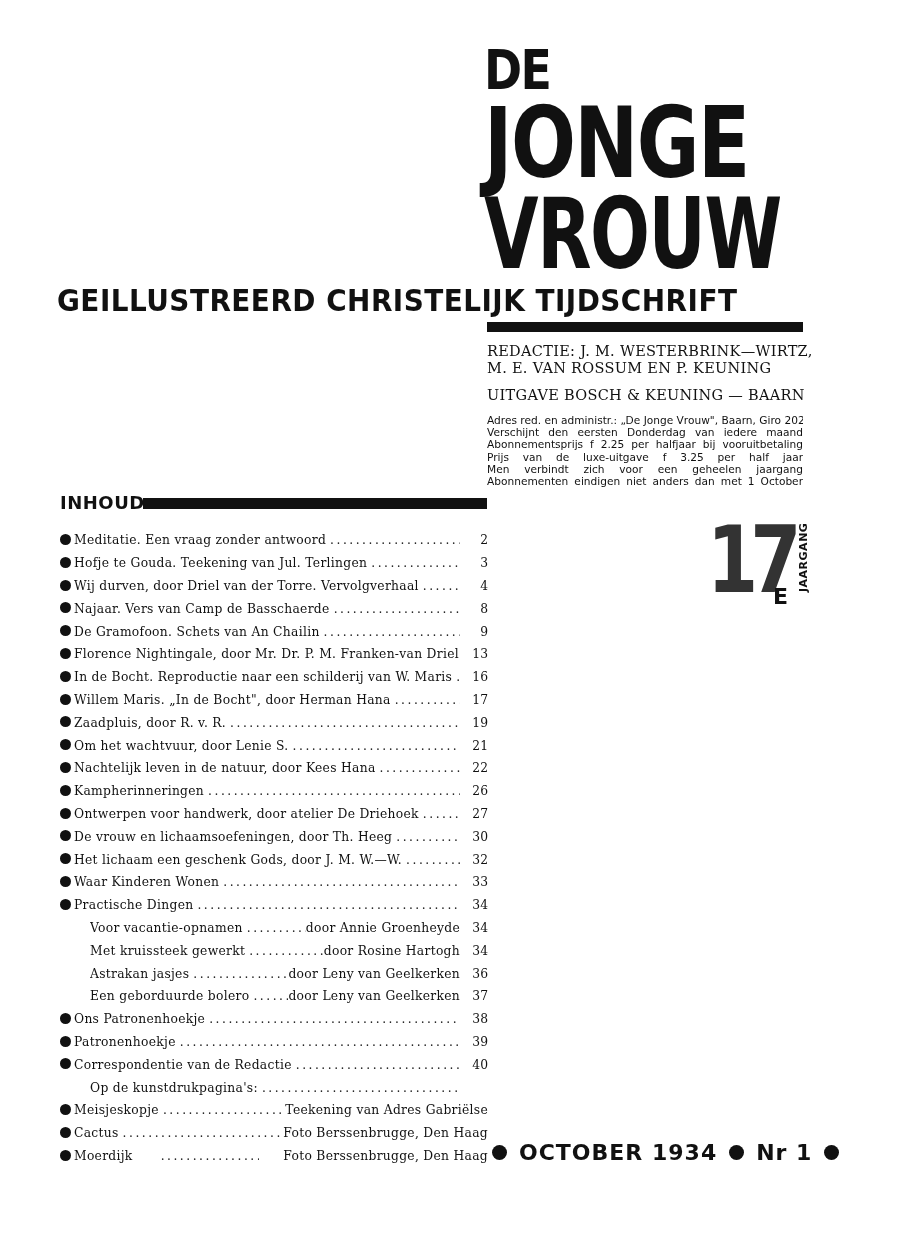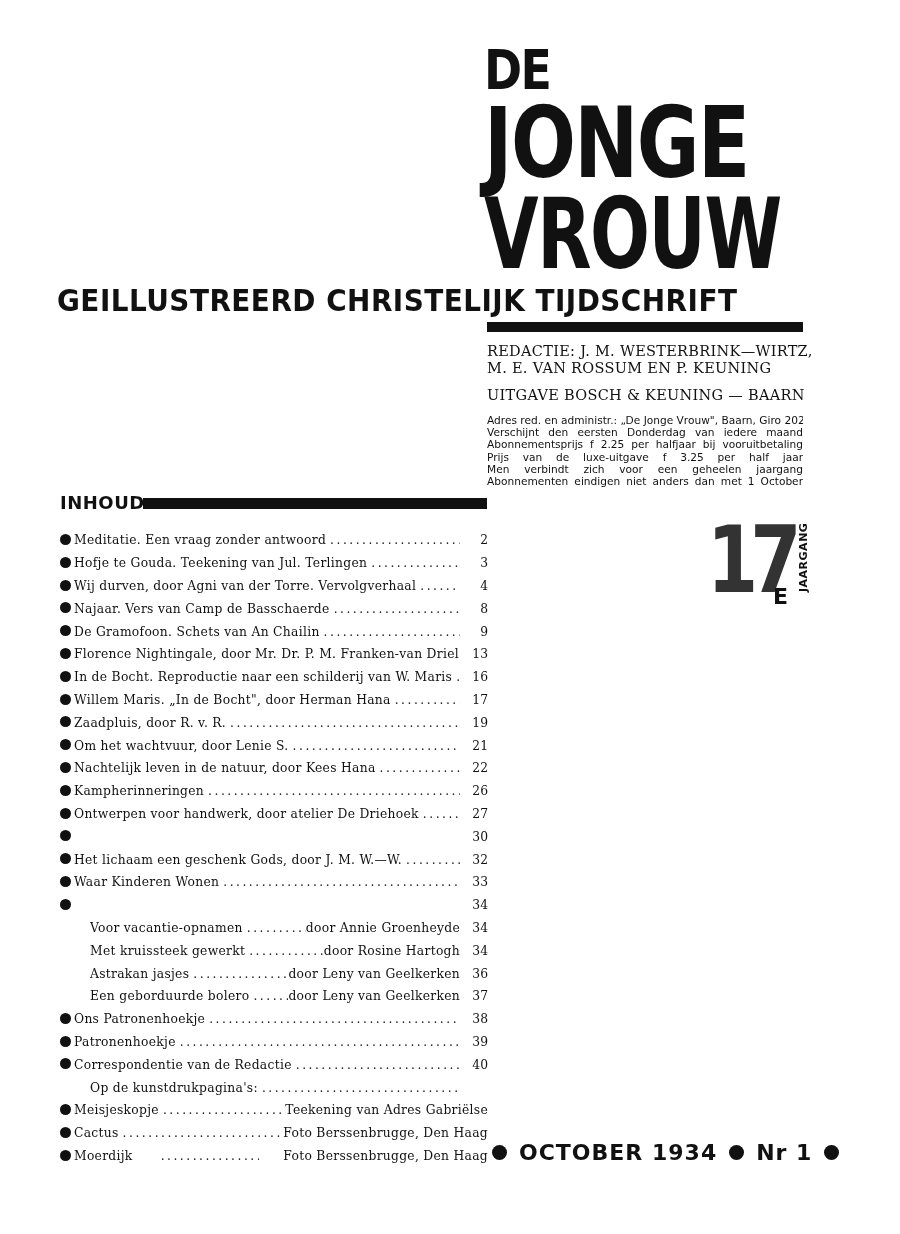--- a/index.html
+++ b/index.html
@@ -90,21 +90,21 @@
       <span class="bullet"></span>
       <div class="entry">
         <span class="t">Hofje te Gouda. Teekening van Jul. Terlingen</span>
         <span class="dots"></span>
       </div>
       <span class="page">3</span>
     </div>
     <div class="toc-row">
       <span class="bullet"></span>
       <div class="entry">
-        <span class="t">Wij durven, door Agni van der Torre. Vervolgverhaal</span>
+        <span class="t">Wij durven, door Driel van der Torre. Vervolgverhaal</span>
         <span class="dots"></span>
       </div>
       <span class="page">4</span>
     </div>
     <div class="toc-row">
       <span class="bullet"></span>
       <div class="entry">
         <span class="t">Najaar. Vers van Camp de Basschaerde</span>
         <span class="dots"></span>
       </div>
@@ -177,40 +177,48 @@
     <div class="toc-row">
       <span class="bullet"></span>
       <div class="entry">
         <span class="t">Ontwerpen voor handwerk, door atelier De Driehoek</span>
         <span class="dots"></span>
       </div>
       <span class="page">27</span>
     </div>
     <div class="toc-row">
       <span class="bullet"></span>
+      <div class="entry">
+        <span class="t">De vrouw en lichaamsoefeningen, door Th. Heeg</span>
+        <span class="dots"></span>
+      </div>
       <span class="page">30</span>
     </div>
     <div class="toc-row">
       <span class="bullet"></span>
       <div class="entry">
         <span class="t">Het lichaam een geschenk Gods, door J. M. W.—W.</span>
         <span class="dots"></span>
       </div>
       <span class="page">32</span>
     </div>
     <div class="toc-row">
       <span class="bullet"></span>
       <div class="entry">
         <span class="t">Waar Kinderen Wonen</span>
         <span class="dots"></span>
       </div>
       <span class="page">33</span>
     </div>
     <div class="toc-row">
       <span class="bullet"></span>
+      <div class="entry">
+        <span class="t">Practische Dingen</span>
+        <span class="dots"></span>
+      </div>
       <span class="page">34</span>
     </div>
     <div class="toc-row sub">
       <div class="entry">
         <span class="t">Voor vacantie-opnamen</span>
         <span class="dots"></span>
         <span class="a">door Annie Groenheyde</span>
       </div>
       <span class="page">34</span>
     </div>

